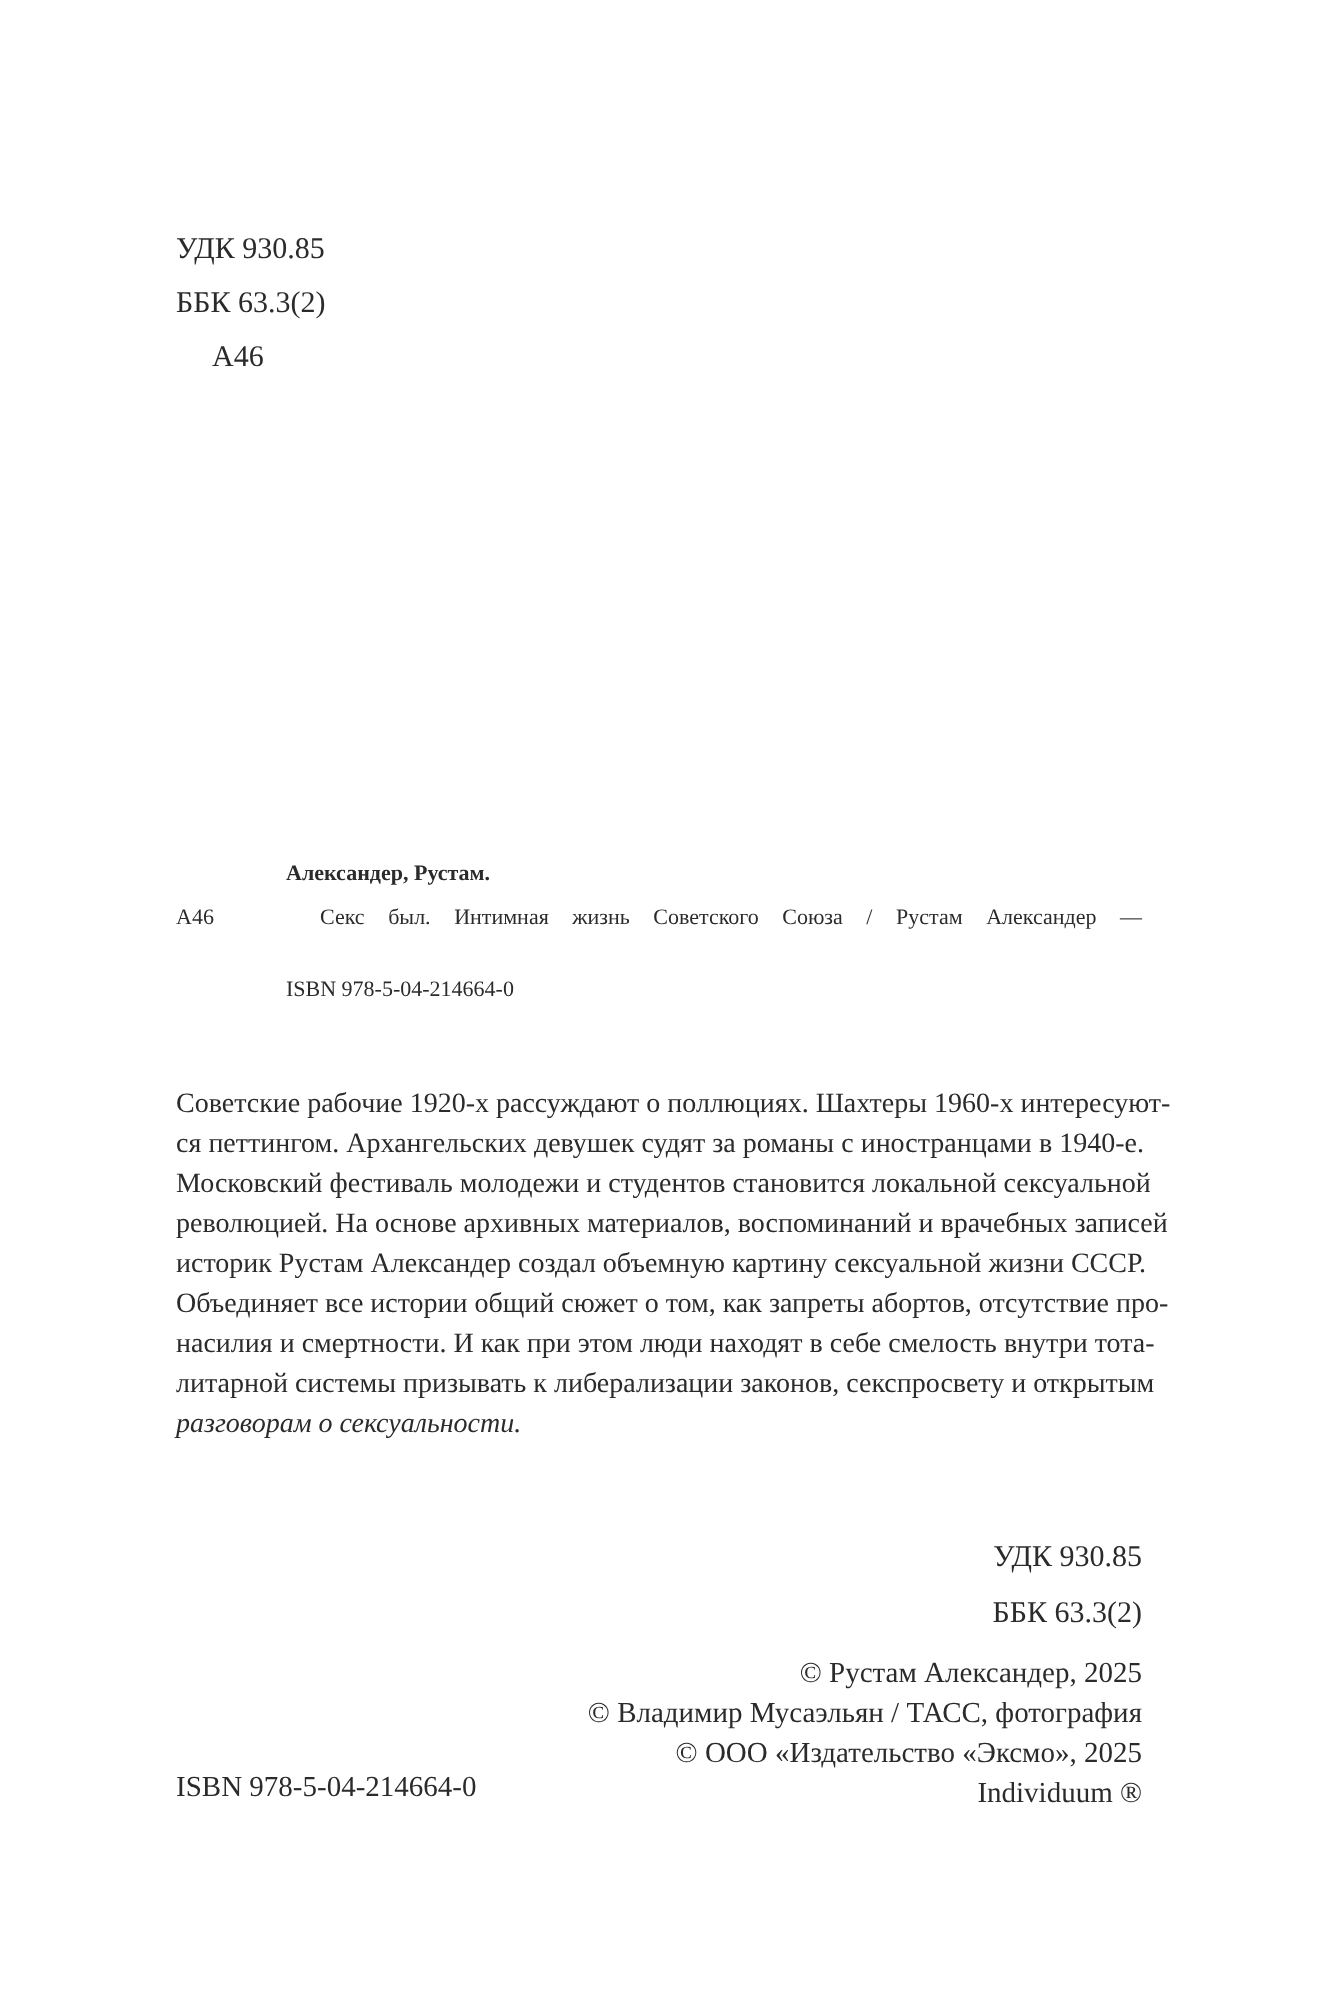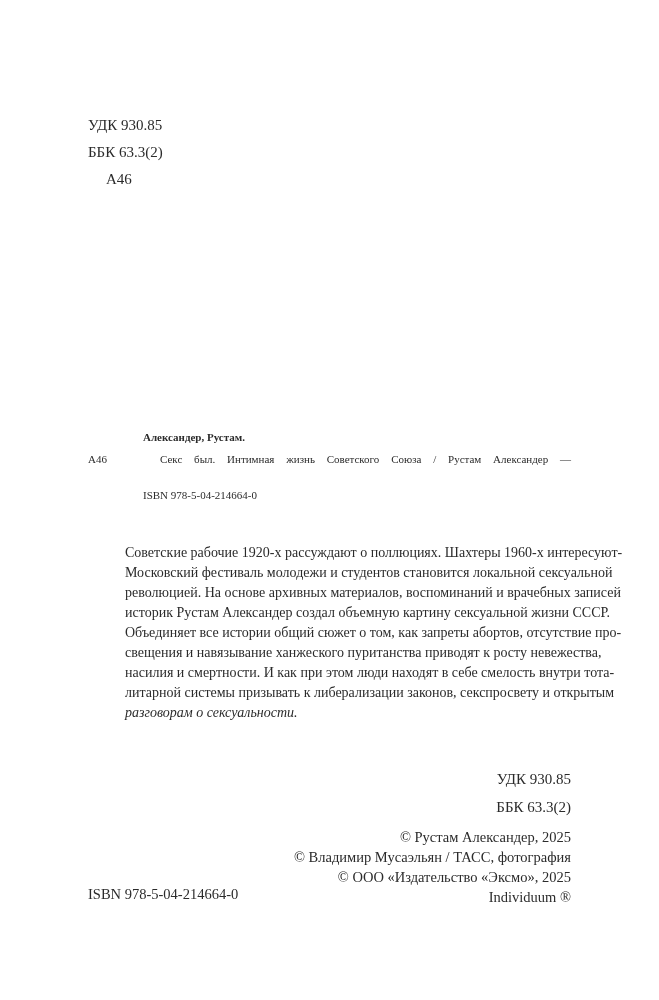--- a/index.html
+++ b/index.html
@@ -56,21 +56,20 @@
     position: absolute;
     left: 88px; top: 543px;
     width: 484px;
     font-size: 14px;
     line-height: 20px;
   }
   .annotation .line {
     text-align: justify;
     text-align-last: justify;
     white-space: nowrap;
-    margin-left: 37px;
   }
   .annotation .line.last {
     text-align: left;
     text-align-last: left;
     font-style: italic;
   }
 
   
   .bottom-codes {
     position: absolute;
@@ -114,25 +113,25 @@
     <div class="card-inner">
       <div class="author-heading">Александер, Рустам.</div>
       <div class="margin-code">А46</div>
       <div class="desc-line1">Секс был. Интимная жизнь Советского Союза / Рустам Александер —</div>
       <div class="isbn-line">ISBN 978-5-04-214664-0</div>
     </div>
   </div>
 
   <div class="annotation">
       <div class="line">Советские рабочие 1920-х рассуждают о поллюциях. Шахтеры 1960-х интересуют-</div>
+      <div class="line">ся петтингом. Архангельских девушек судят за романы с иностранцами в 1940-е.</div>
       <div class="line">Московский фестиваль молодежи и студентов становится локальной сексуальной</div>
       <div class="line">революцией. На основе архивных материалов, воспоминаний и врачебных записей</div>
       <div class="line">историк Рустам Александер создал объемную картину сексуальной жизни СССР.</div>
       <div class="line">Объединяет все истории общий сюжет о том, как запреты абортов, отсутствие про-</div>
-      <div class="line">свещения и навязывание ханжеского пуританства приводят к росту невежества,</div>
       <div class="line">насилия и смертности. И как при этом люди находят в себе смелость внутри тота-</div>
       <div class="line">литарной системы призывать к либерализации законов, секспросвету и открытым</div>
       <div class="line last">разговорам о сексуальности.</div>
     </div>
 
   <div class="bottom-codes">
     <div>УДК 930.85</div>
     <div>ББК 63.3(2)</div>
   </div>
 

